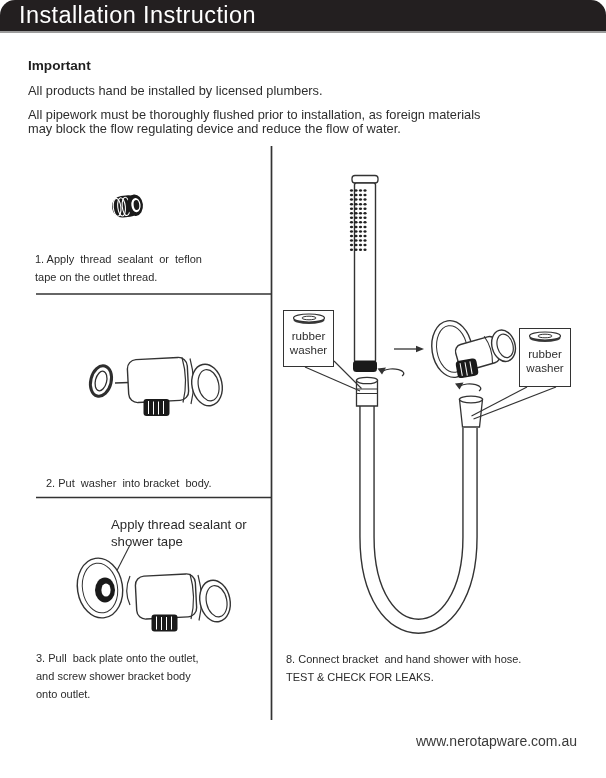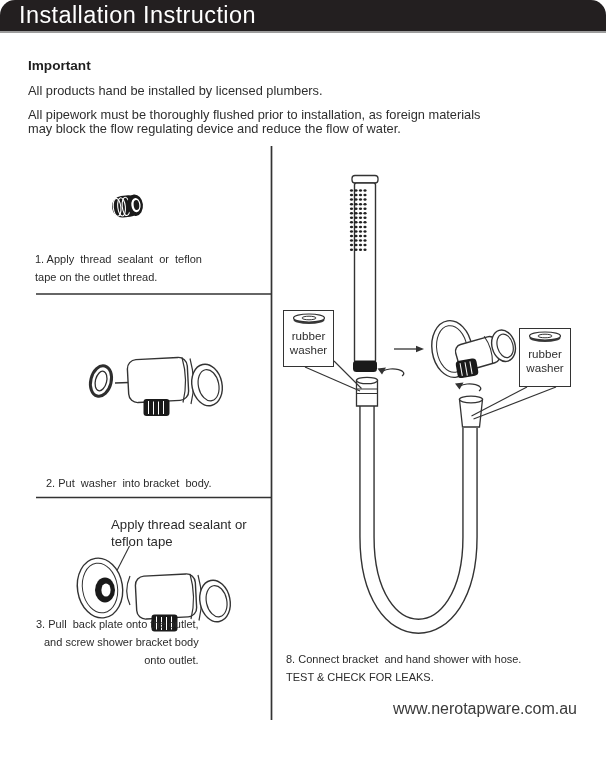--- a/index.html
+++ b/index.html
@@ -22,21 +22,21 @@
   .caption { position:absolute; font-size:11px; line-height:17.8px; color:#2b2b2b; }
   .caption .ln { display:block; white-space:pre; }
   .annotation { position:absolute; font-size:13.2px; line-height:17px; color:#2b2b2b; }
   .annotation .ln { display:block; white-space:pre; }
   .art { position:absolute; left:0; top:0; }
   .washer-box {
     position:absolute; box-sizing:border-box; border:1.4px solid #333;
     background:#fff; text-align:center; 
   }
   .washer-box .lbl { font-size:11.6px; line-height:13.8px; color:#2e2e2e; display:block; }
-  .site { position:absolute; top:700px; right:29px; font-size:16px; color:#3a3a3a; }
+  .site { position:absolute; top:733px; right:29px; font-size:14px; color:#3a3a3a; }
 </style>
 </head>
 <body>
 
 <div class="page">
 
   <div class="titlebar">
     <h1>Installation Instruction</h1>
   </div>
 
@@ -264,24 +264,24 @@
     <span class="ln">1. Apply  thread  sealant  or  teflon</span>
     <span class="ln">tape on the outlet thread.</span>
   </div>
 
   <div class="caption" style="left:46px; top:475px;">
     <span class="ln">2. Put  washer  into bracket  body.</span>
   </div>
 
   <div class="annotation" style="left:111px; top:516px;">
     <span class="ln">Apply thread sealant or</span>
-    <span class="ln">teflon tape</span>
-  </div>
-
-  <div class="caption" style="left:36px; top:616px;text-align:right;">
+    <span class="ln">shower tape</span>
+  </div>
+
+  <div class="caption" style="left:36px; top:650px;">
     <span class="ln">3. Pull  back plate onto the outlet,</span>
     <span class="ln">and screw shower bracket body</span>
     <span class="ln">onto outlet.</span>
   </div>
 
   <div class="caption" style="left:286px; top:651px;">
     <span class="ln">8. Connect bracket  and hand shower with hose.</span>
     <span class="ln">TEST &amp; CHECK FOR LEAKS.</span>
   </div>
 

